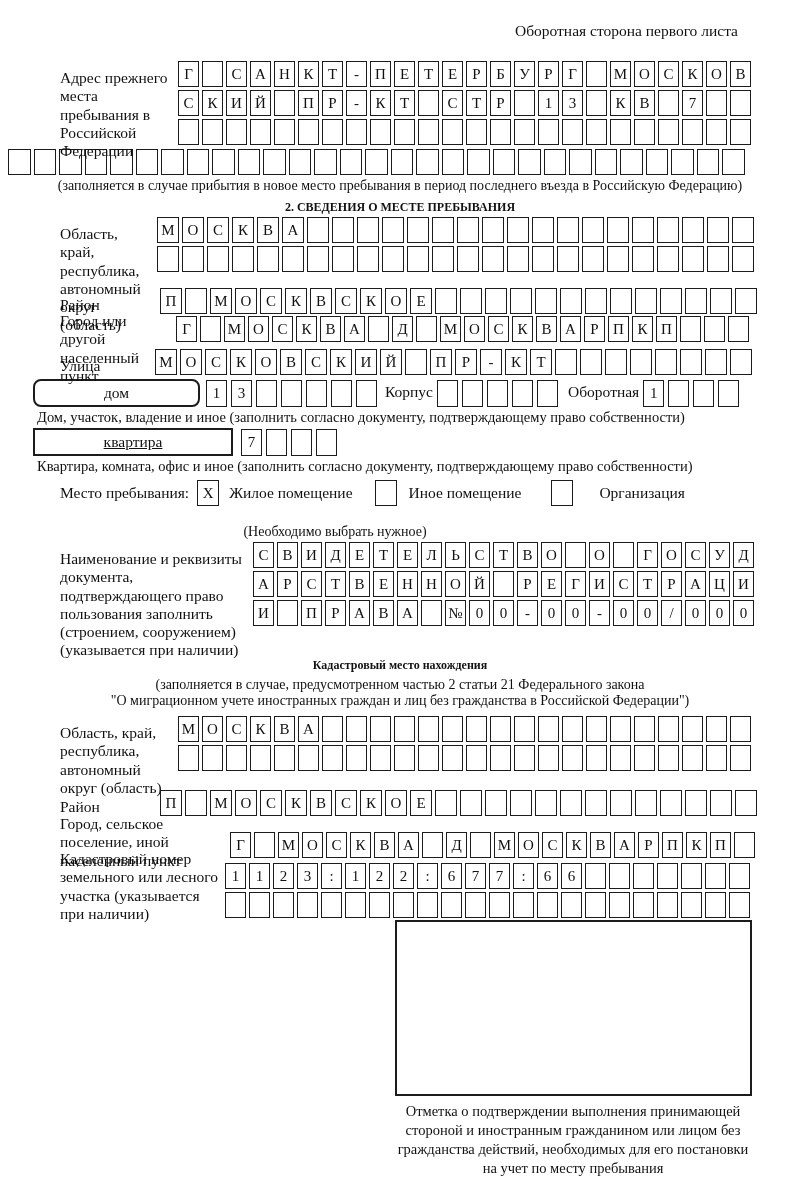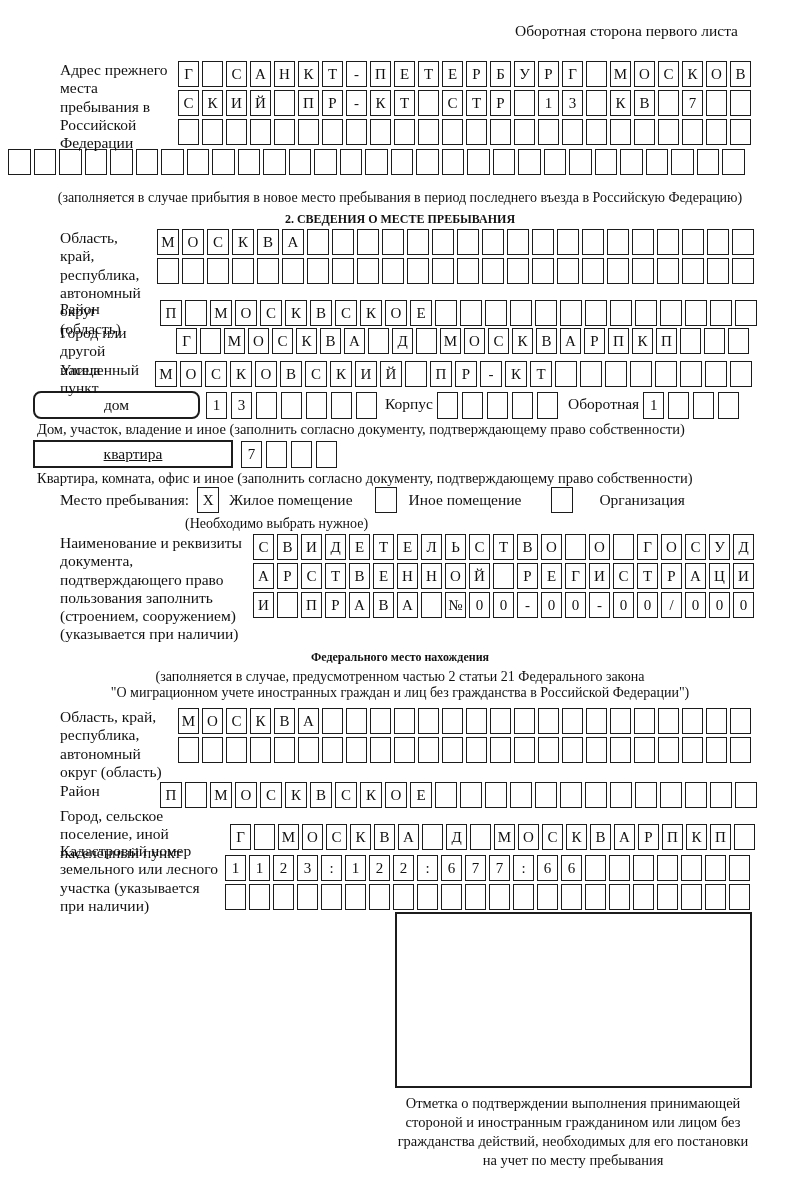--- a/index.html
+++ b/index.html
@@ -20,44 +20,44 @@
     border:1.6px solid #1c1c1c;
     display:flex; align-items:center; justify-content:center;
     font-size:15px; background:#fff;
   }
   .w25 .cell { width:22px; }
   .rowfull { margin-left:8px; margin-top:4px; }
   .rowfull .cell { width:22.5px; }
 
   
   .grp { position:relative; margin-left:60px; }
-  .lbl { position:absolute; left:0; top:0; font-size:15.5px; line-height:1.18; }
+  .lbl { position:absolute; left:0; top:8px; font-size:15.5px; line-height:1.18; }
   .rows { }
 
-  .cap-center { text-align:center; font-size:14px; margin-top:15px; }
+  .cap-center { text-align:center; font-size:14px; margin-top:3px; }
   .cap-left { margin-left:37px; font-size:14.5px; margin-top:2px; }
   .sec-title { text-align:center; font-weight:bold; font-size:12px; }
 
   
   .inline-row { display:flex; align-items:flex-start; margin-left:33px; }
   .widebox {
     height:28px; border:2px solid #1c1c1c; display:flex;
     align-items:center; justify-content:center; font-size:15.5px; background:#fff;
   }
   .inline-row .cells { margin-top:1px; gap:4px; }
   .inline-row .cell { height:27px; }
   .mini-label { font-size:15.5px; padding-top:4px; }
 
   
   .mesto-row { display:flex; align-items:center; margin-left:60px; font-size:15.5px; }
   .chk {
     flex:none; width:22px; height:26px; border:1.6px solid #1c1c1c;
     display:flex; align-items:center; justify-content:center; font-size:15px; background:#fff;
   }
-  .mesto-note { margin-left:185px; width:300px; text-align:left; font-size:14px; margin-top:3px; }
+  .mesto-note { margin-left:185px; width:300px; text-align:center; font-size:14px; margin-top:18px; }
 
   .fact-cap { text-align:center; font-size:14px; }
 
   .stamp-box {
     margin-left:395px; margin-top:2px; width:357px; height:176px;
     border:2px solid #1c1c1c; background:#fff;
   }
   .stamp-cap { margin-left:338px; margin-top:6px; width:470px; text-align:center; font-size:14.5px; line-height:1.3; }
 </style>
 </head>
@@ -372,21 +372,21 @@
     <div class="widebox" style="width:200px;text-decoration:underline;">квартира</div>
     <div class="cells" style="margin-left:8px;">
         <div class="cell">7</div>
         <div class="cell"></div>
         <div class="cell"></div>
         <div class="cell"></div>
       </div>
   </div>
   <div class="cap-left">Квартира, комната, офис и иное (заполнить согласно документу, подтверждающему право собственности)</div>
 
-  <div class="mesto-row" style="text-align:center;">
+  <div class="mesto-row" style="margin-top:5px;text-align:center;">
     <span>Место пребывания:</span>
     <span class="chk" style="margin-left:8px;">X</span>
     <span style="margin-left:10px;">Жилое помещение</span>
     <span class="chk" style="margin-left:22px;"></span>
     <span style="margin-left:12px;">Иное помещение</span>
     <span class="chk" style="margin-left:30px;"></span>
     <span style="margin-left:26px;">Организация</span>
   </div>
   <div class="mesto-note">(Необходимо выбрать нужное)</div>
 
@@ -458,21 +458,21 @@
           <div class="cell">0</div>
           <div class="cell">0</div>
           <div class="cell">/</div>
           <div class="cell">0</div>
           <div class="cell">0</div>
           <div class="cell">0</div>
         </div>
     </div>
   </div>
 
-  <div class="sec-title" style="margin-top:32px;">Федерального место нахождения</div>
+  <div class="sec-title" style="margin-top:32px;">Кадастровый место нахождения</div>
   <div class="fact-cap" style="margin-top:4px;">(заполняется в случае, предусмотренном частью 2 статьи 21 Федерального закона</div>
   <div class="fact-cap">"О миграционном учете иностранных граждан и лиц без гражданства в Российской Федерации")</div>
 
   <div class="grp" style="margin-top:7px;">
     <div class="lbl" style="width:116px;">Область, край, республика, автономный округ (область)</div>
     <div class="rows" style="padding-left:118px;">
       <div class="cells">
           <div class="cell">М</div>
           <div class="cell">О</div>
           <div class="cell">С</div>

